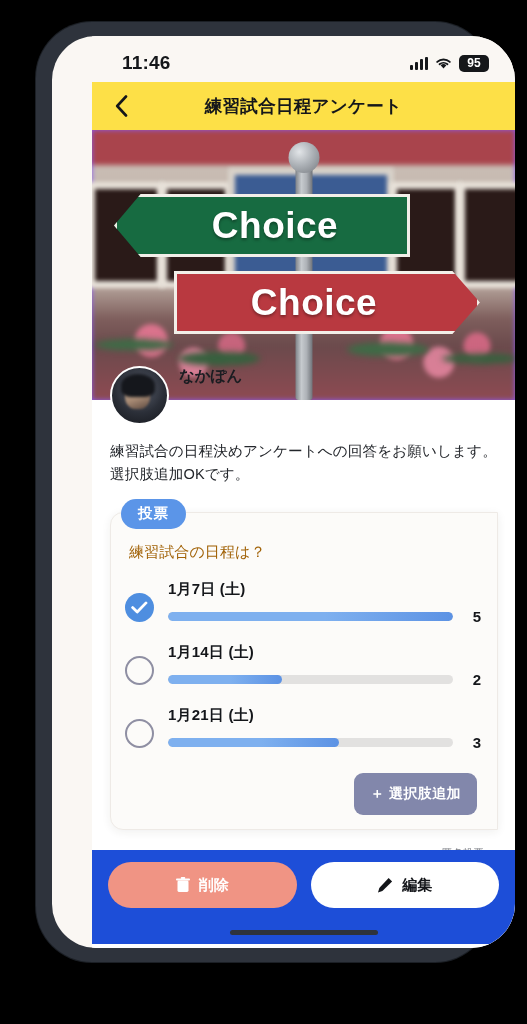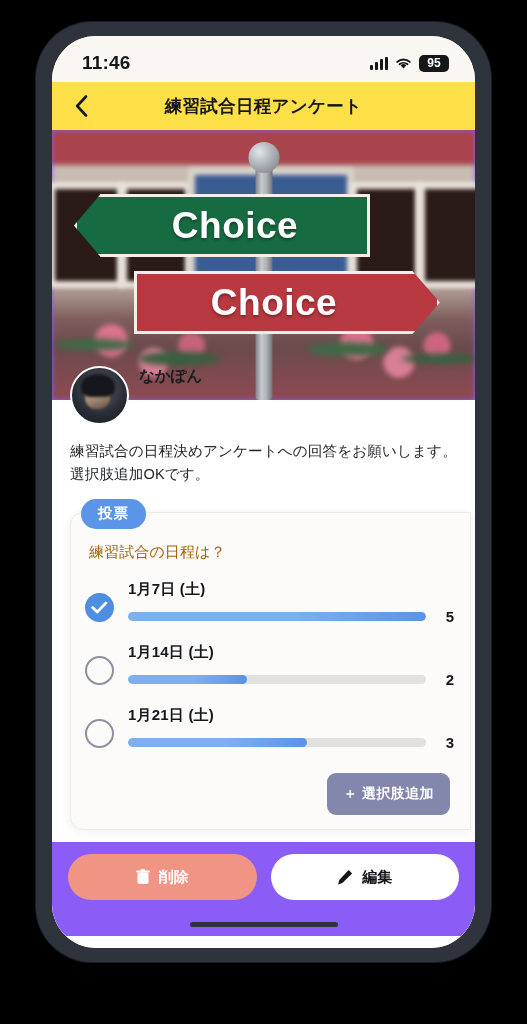--- a/index.html
+++ b/index.html
@@ -33,20 +33,21 @@
 
   .phone-screen {
     position: absolute;
     left: 16px;
     top: 14px;
     width: 423px;
     height: 912px;
     border-radius: 44px;
     overflow: hidden;
     background: #faf7f3;
+    padding-left: 40px;
   }
 
   
   .status-bar {
     position: relative;
     height: 46px;
     background: #faf7f3;
     display: flex;
     align-items: center;
     justify-content: space-between;
@@ -292,21 +293,21 @@
     padding: 14px 18px 0 18px;
     font-size: 14.6px;
     line-height: 1.58;
     color: #23262b;
     letter-spacing: 0.1px;
   }
 
   
   .poll-wrap {
     position: relative;
-    margin: 26px 4px 0 18px;
+    margin: 26px 17px 0 18px;
     padding-bottom: 10px;
   }
   .poll-card {
     position: relative;
     background: #fcfbf9;
     border: 1px solid #eeeae6;
     border-radius: 13px 0 0 13px;
     box-shadow: 0 2px 10px rgba(40,36,32,0.07);
     padding: 26px 16px 14px 14px;
     min-height: 280px;
@@ -423,23 +424,23 @@
     font-size: 10px;
     color: #7c7f86;
     letter-spacing: 0.5px;
   }
 
   
   .bottom-bar {
     position: absolute;
     left: 0;
     right: 0;
-    bottom: 12px;
+    bottom: 4px;
     height: 94px;
-    background: #8b5cf6;
+    background: #1d4ed8;
     display: flex;
     align-items: flex-start;
     gap: 14px;
     padding: 12px 16px 0 16px;
     box-sizing: border-box;
     z-index: 10;
   }
   .action-btn {
     flex: 1 1 0;
     height: 46px;

